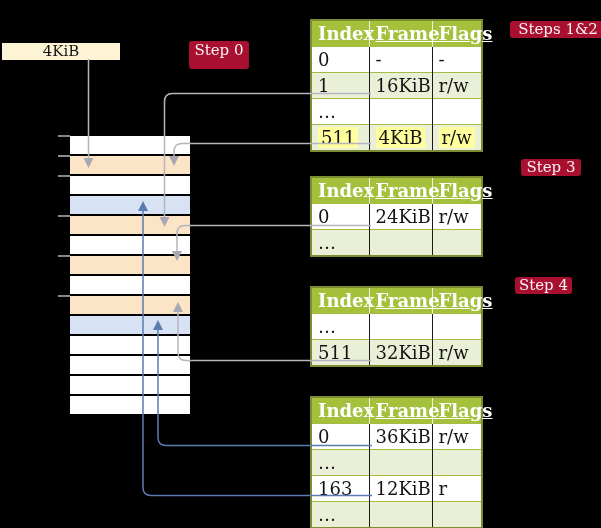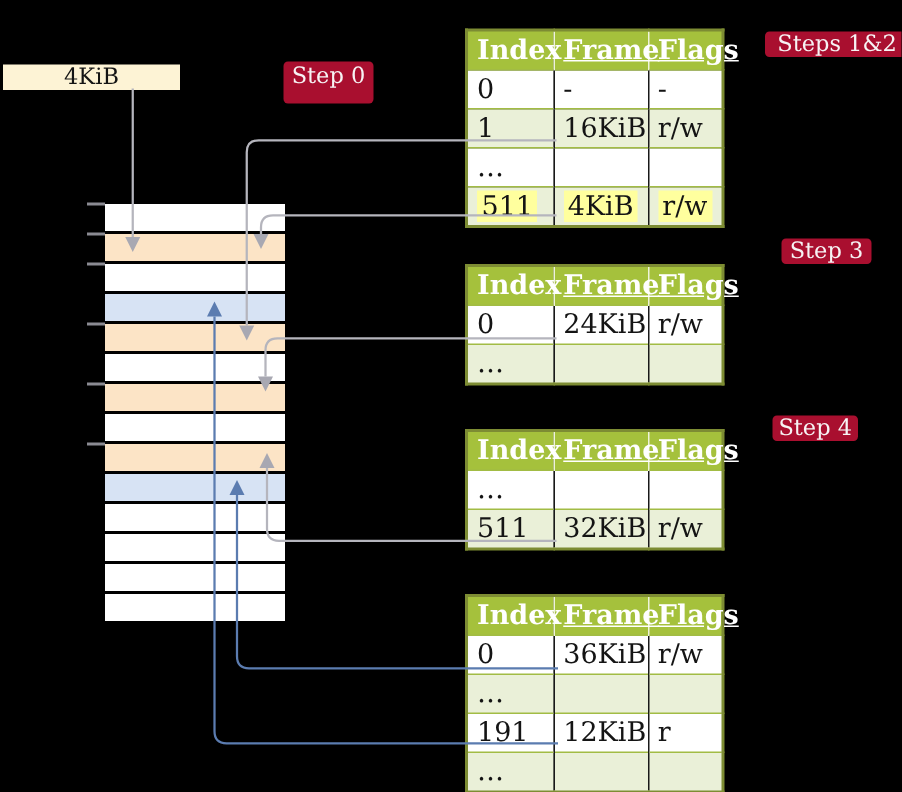--- a/index.html
+++ b/index.html
@@ -195,21 +195,21 @@
       <td>0</td>
       <td>36KiB</td>
       <td>r/w</td>
     </tr>
     <tr class="alt">
       <td>…</td>
       <td></td>
       <td></td>
     </tr>
     <tr class="base">
-      <td>191</td>
+      <td>163</td>
       <td>12KiB</td>
       <td>r</td>
     </tr>
     <tr class="alt">
       <td>…</td>
       <td></td>
       <td></td>
     </tr>
   </tbody>
 </table>

